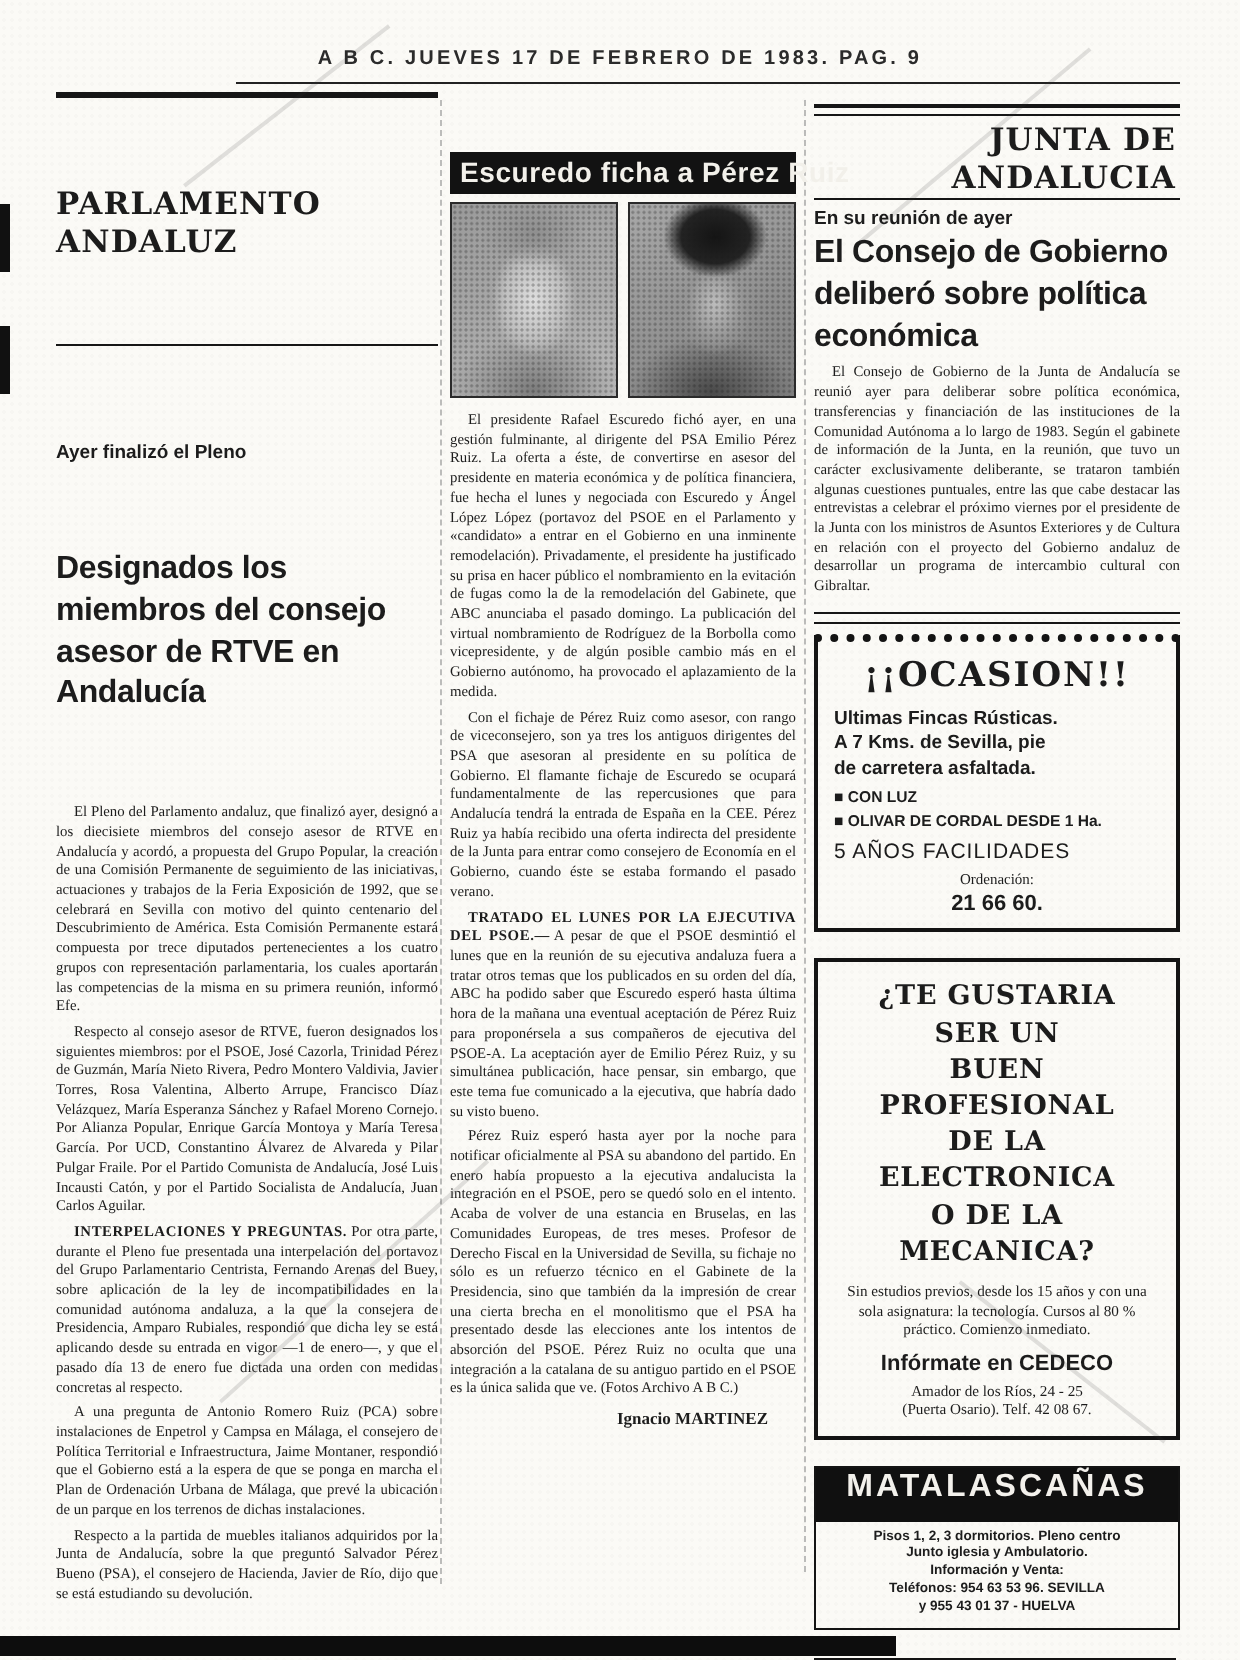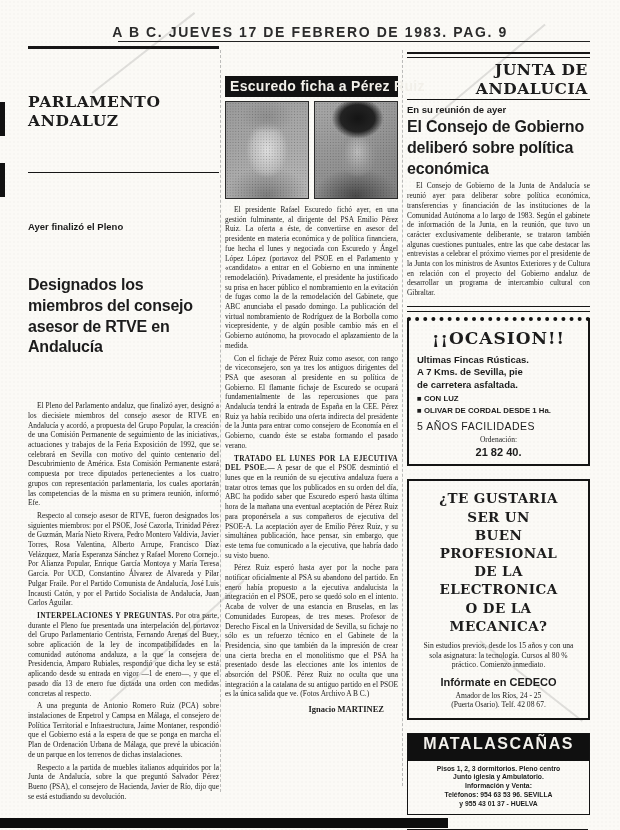--- a/index.html
+++ b/index.html
@@ -5,21 +5,21 @@
   html,body { margin:0; padding:0; background:#ffffff; }
   .page {
     position:relative; width:620px; height:830px; overflow:hidden;
     background:#fbfaf6;
     background-image: radial-gradient(rgba(0,0,0,0.015) 1px, transparent 1px);
     background-size:4px 4px;
     color:#1c1c1c; font-family:"Liberation Serif", serif;
   }
   
   .masthead { position:absolute; top:24px; left:0; right:0; text-align:center;
-    font-family:"Liberation Sans",sans-serif; font-weight:bold; font-size:14px;
+    font-family:"Liberation Sans",sans-serif; font-weight:bold; font-size:10px;
     letter-spacing:1.6px; color:#2b2b2b; }
   .masthead-rule { position:absolute; top:41px; left:118px; width:472px; border-top:1.5px solid #222; }
 
   
   .col { position:absolute;gap:41px; }
   .col-left  { left:28px;  top:46px; width:191px; height:768px; display:flex; flex-direction:column; }
   .col-mid   { left:225px; top:76px; width:173px; }
   .col-right { left:407px; top:52px; width:183px; }
   .vsep { position:absolute; border-left:1px dashed #9b9b9b; opacity:.65; }
   .vsep1 { left:220px; top:50px; height:742px; }
@@ -186,21 +186,21 @@
         <div>Ultimas Fincas Rústicas.</div>
         <div>A 7 Kms. de Sevilla, pie</div>
         <div>de carretera asfaltada.</div>
       </div>
       <div class="ocasion-bullets">
         <div><span>■ </span><span>CON LUZ</span></div>
         <div><span>■ </span><span>OLIVAR DE CORDAL DESDE 1 Ha.</span></div>
       </div>
       <div class="ocasion-fac">5 AÑOS FACILIDADES</div>
       <div class="ocasion-info">Ordenación:</div>
-      <div class="ocasion-phone">21 82 40.</div>
+      <div class="ocasion-phone">21 66 60.</div>
     </div>
 
     <div class="ad-cedeco">
       <div class="cedeco-title">
         <div>¿TE GUSTARIA SER UN</div>
         <div>BUEN PROFESIONAL</div>
         <div>DE LA ELECTRONICA</div>
         <div>O DE LA MECANICA?</div>
       </div>
       <div class="cedeco-body">Sin estudios previos, desde los 15 años y con una sola asignatura: la tecnología. Cursos al 80 % práctico. Comienzo inmediato.</div>

